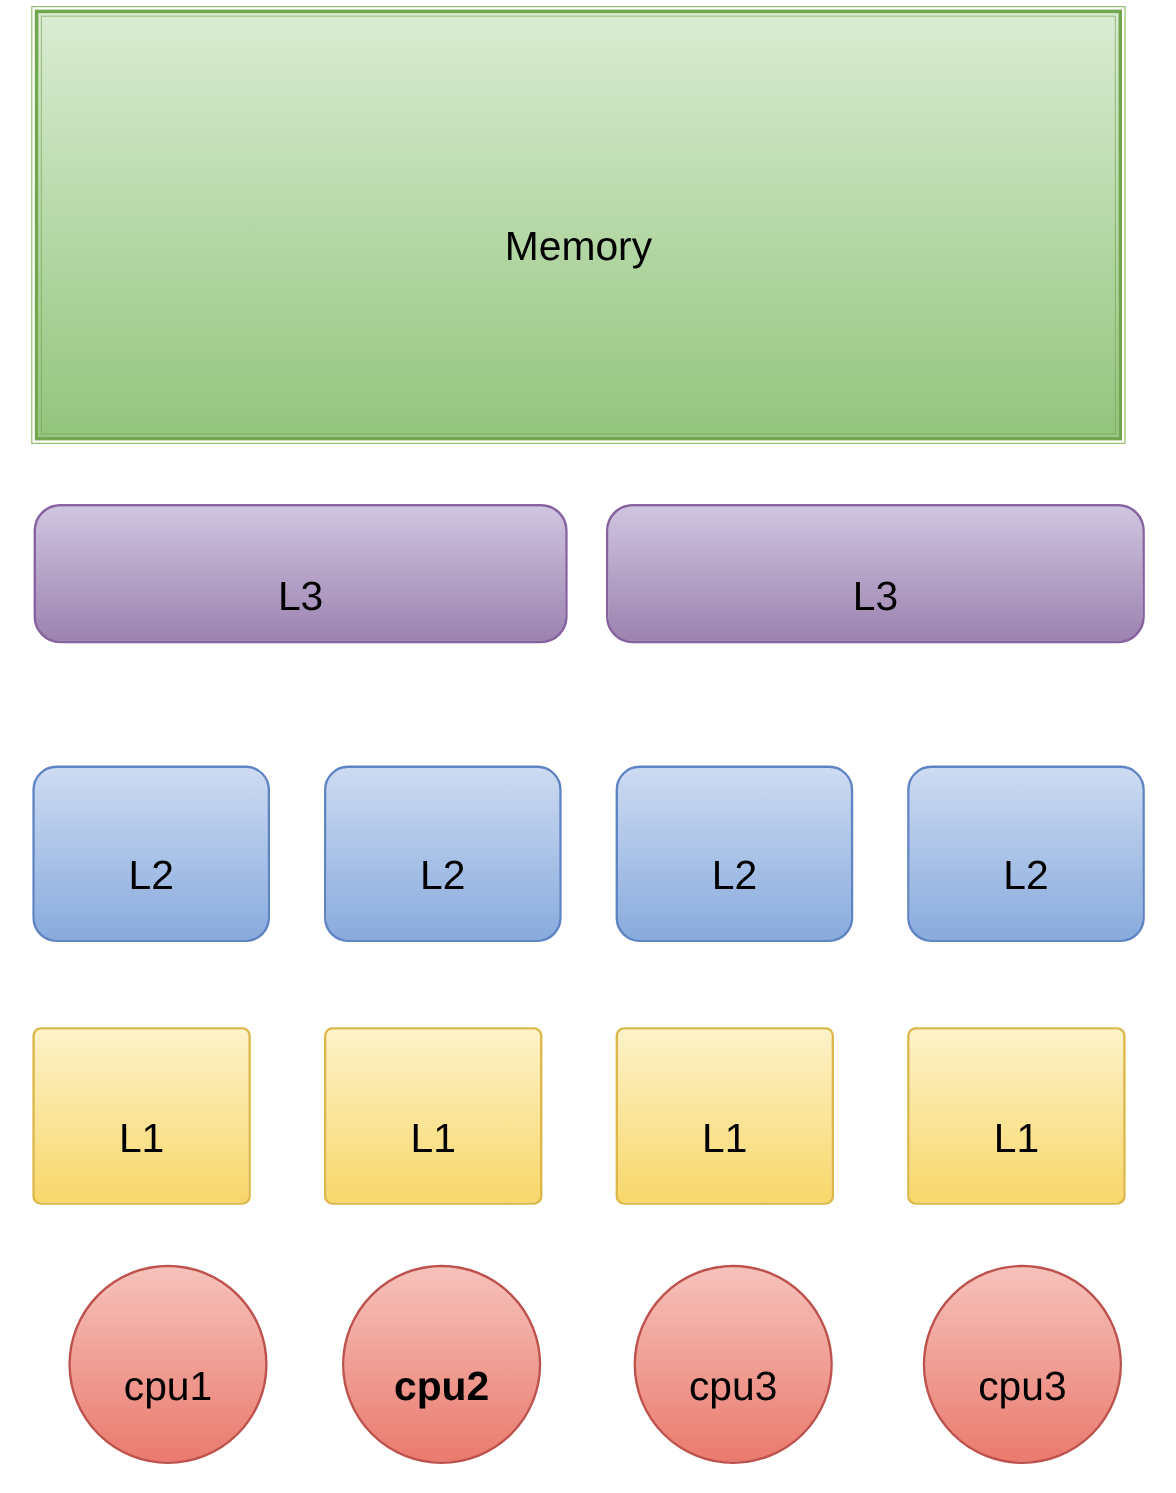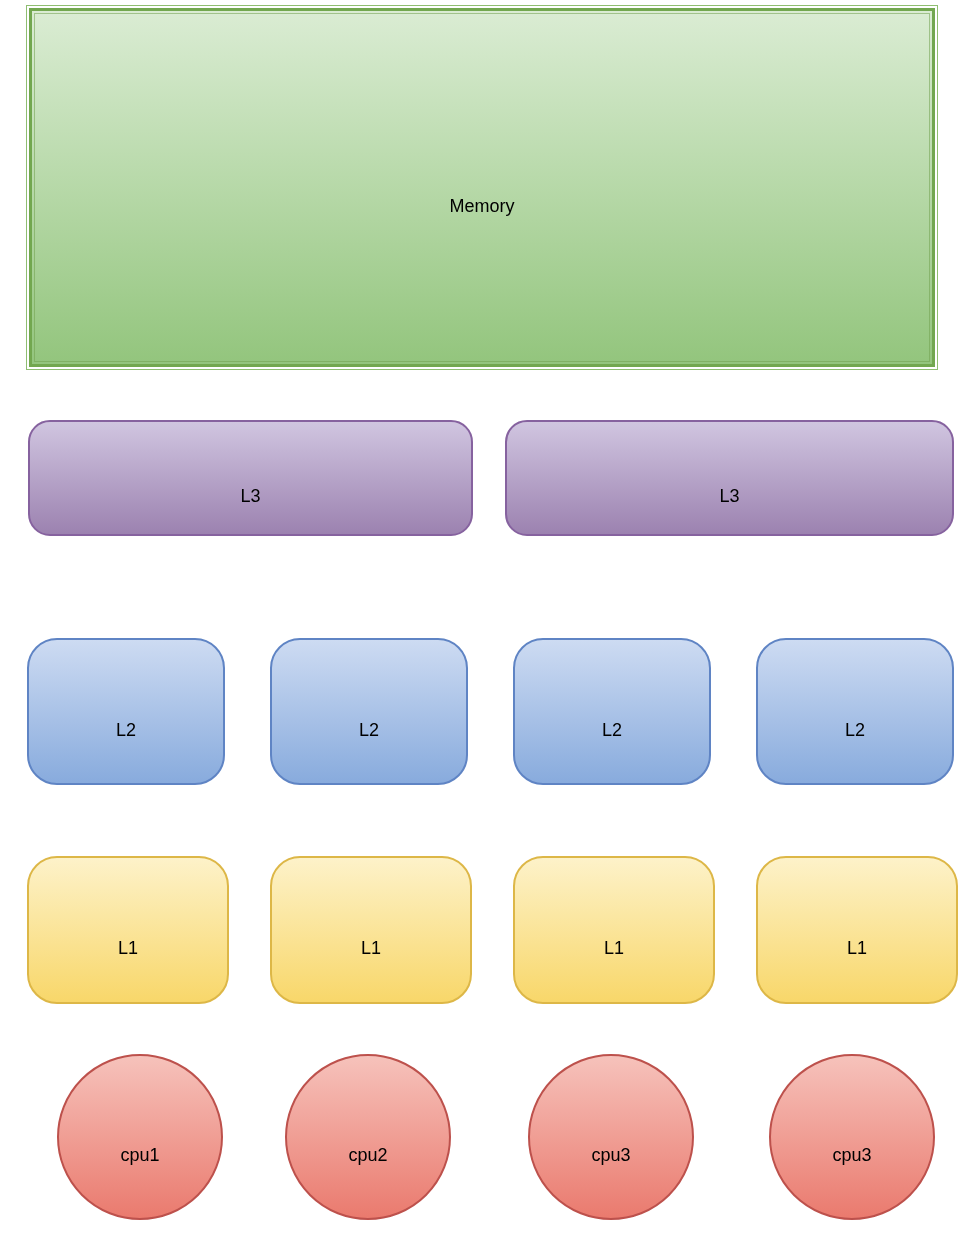--- a/index.html
+++ b/index.html
@@ -6,21 +6,21 @@
   .page {
     position: relative;
     width: 980px;
     height: 1244px;
     background: var(--background, #fff);
     font-family: "Liberation Sans", sans-serif;
     overflow: hidden;
   }
   .label {
     color: var(--label-color, #000);
-    font-size: 18px;
+    font-size: 34px;
     line-height: 1.2;
     white-space: nowrap;
     margin-top: 38px;
   }
   
   .shape {
     position: absolute;
     box-sizing: border-box;
     display: flex;
     align-items: center;
@@ -56,42 +56,42 @@
     border: 2px solid var(--l3-border, #86629f);
     border-radius: 22px;
     background: linear-gradient(to bottom, var(--l3-fill-top, #d0c5e0), var(--l3-fill-bottom, #9c82b0));
   }
   .l3-1 { left: 28px;  width: 445px; }
   .l3-2 { left: 505px; width: 449px; }
   
   .l2 {
     top: 638px; height: 147px; width: 198px;
     border: 2px solid var(--l2-border, #5f84c4);
-    border-radius: 30px;
+    border-radius: 20px;
     background: linear-gradient(to bottom, var(--l2-fill-top, #cddbf2), var(--l2-fill-bottom, #88abdd));
   }
   .l1 {
-    top: 856px; height: 148px; width: 202px;
+    top: 856px; height: 148px; width: 182px;
     border: 2px solid var(--l1-border, #ddb747);
-    border-radius: 30px;
+    border-radius: 7px;
     background: linear-gradient(to bottom, var(--l1-fill-top, #fdf2c9), var(--l1-fill-bottom, #f8d76a));
   }
   .col-1 { left: 27px; }
   .col-2 { left: 270px; }
   .col-3 { left: 513px; }
   .col-4 { left: 756px; }
   
   .cpu {
     top: 1054px; width: 166px; height: 166px;
     border: 2px solid var(--cpu-border, #bd514c);
     border-radius: 50%;
     background: linear-gradient(to bottom, var(--cpu-fill-top, #f6c2bb), var(--cpu-fill-bottom, #ea7a6e));
   }
   .cpu-1 { left: 57px; }
-  .cpu-2 { left: 285px; }
+  .cpu-2 { left: 285px; font-weight: bold; }
   .cpu-3 { left: 528px; }
   .cpu-4 { left: 769px; }
 </style>
 </head>
 <body>
 
 <div class="page">
 
   <div class="shape memory">
     <div class="memory-inner">

